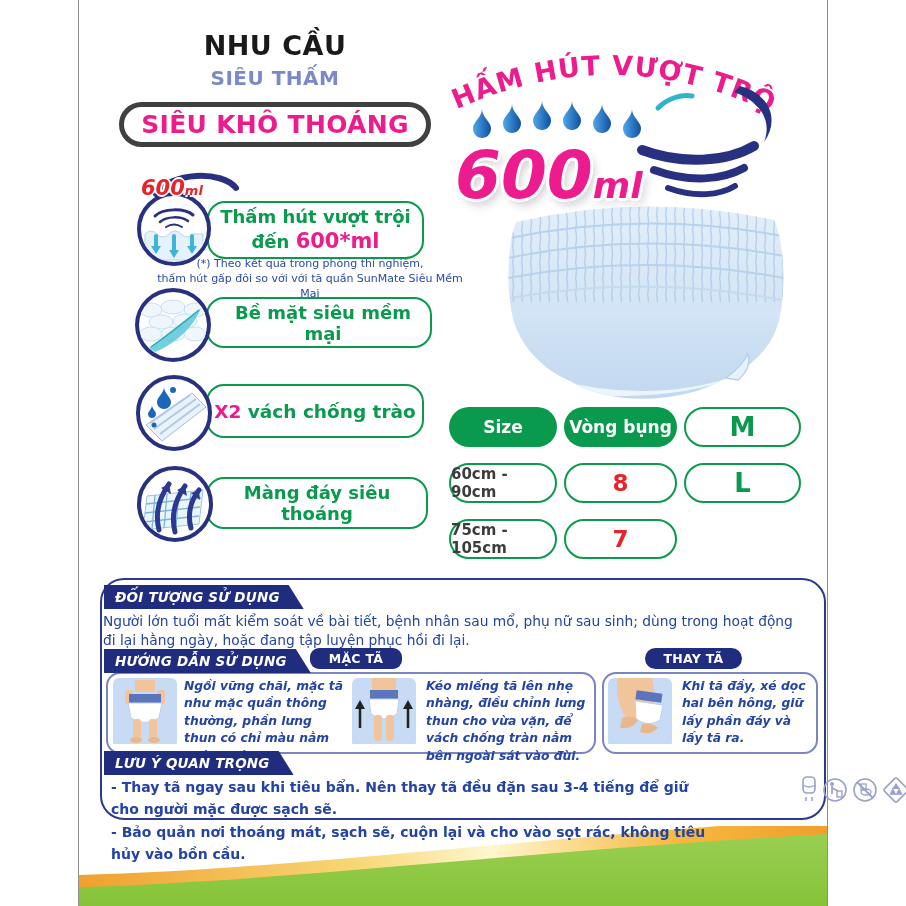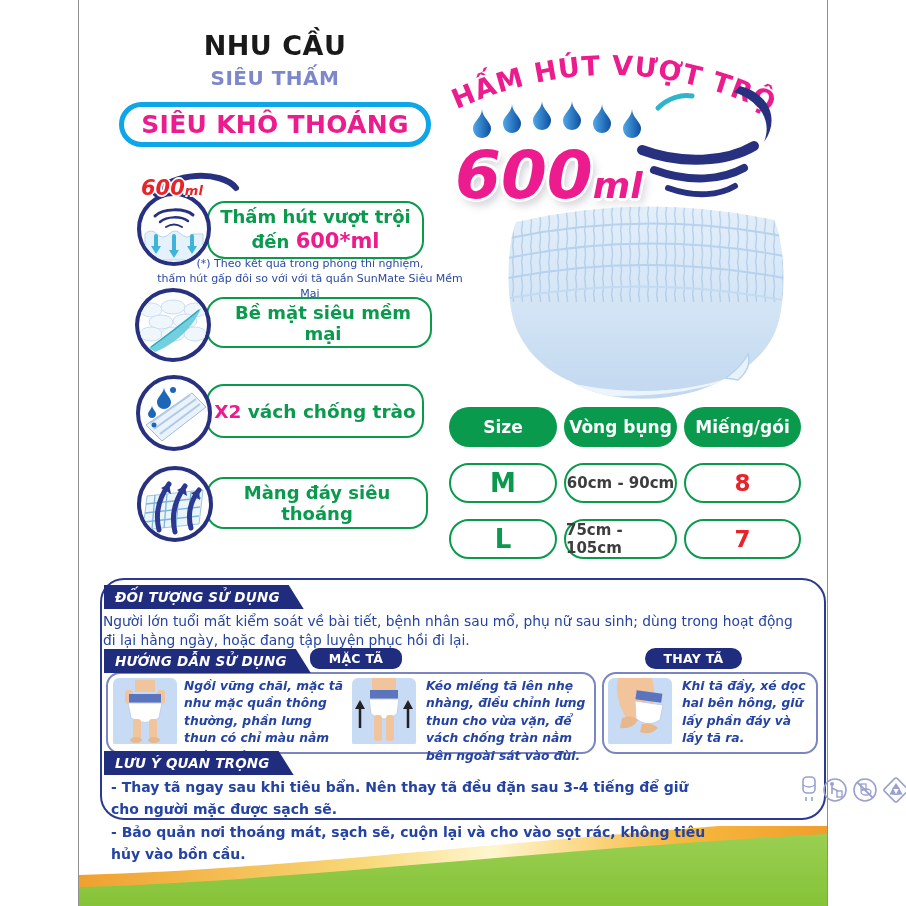--- a/index.html
+++ b/index.html
@@ -5,21 +5,21 @@
   html,body{margin:0;padding:0;background:#fff;}
   #canvas{position:relative;width:906px;height:906px;background:#ffffff;overflow:hidden;
           font-family:"DejaVu Sans","Liberation Sans",sans-serif;}
   .abs{position:absolute;}
   .edge{position:absolute;top:0;width:1px;height:906px;background:#8f8f8f;}
 
   
   .needs{left:115px;top:30px;width:320px;text-align:center;}
   .needs-title{font-size:27px;font-weight:bold;color:#1a1a1a;letter-spacing:.5px;}
   .need1{font-size:20px;font-weight:bold;color:#7d88ca;margin-top:5px;letter-spacing:.5px;}
-  .need2{display:inline-block;margin-top:12px;border:5px solid #0ea5e9;border-radius:30px;
+  .need2{display:inline-block;margin-top:12px;border:5px solid #404040;border-radius:30px;
          padding:3px 17px;font-size:25px;font-weight:bold;color:#ec1c8e;background:#fff;letter-spacing:.3px;}
 
   
   .hero-volume{left:455px;top:147px;font-style:italic;font-weight:bold;color:#ec1c8e;z-index:6;
     text-shadow:3px 0 0 #fff,-3px 0 0 #fff,0 3px 0 #fff,0 -3px 0 #fff,2px 2px 0 #fff,-2px 2px 0 #fff,2px -2px 0 #fff,-2px -2px 0 #fff,4px 6px 8px rgba(60,60,90,.25);}
   .hero-volume .vol{font-size:66px;line-height:58px;}
   .hero-volume .unit{font-size:36px;}
 
   
   .feat-box{border:2px solid #0a9a4d;border-radius:18px;background:#fff;display:flex;
@@ -250,21 +250,20 @@
       </g>
     </svg>
   </div>
   <div class="abs feat-box" style="left:206px;top:477px;width:218px;height:48px;font-size:18px;">
     <span>Màng đáy siêu thoáng</span>
   </div>
 
   <div class="abs tbl">
     <div class="pill head">Size</div>
     <div class="pill head">Vòng bụng</div>
-    <div class="pill head">Miếng/gói</div>
 
     <div class="pill cell">
         <span class="sizeTxt">M</span>
       </div>
     <div class="pill cell">
         <span class="waistTxt">60cm - 90cm</span>
       </div>
     <div class="pill cell">
         <span class="cntTxt">8</span>
       </div>

